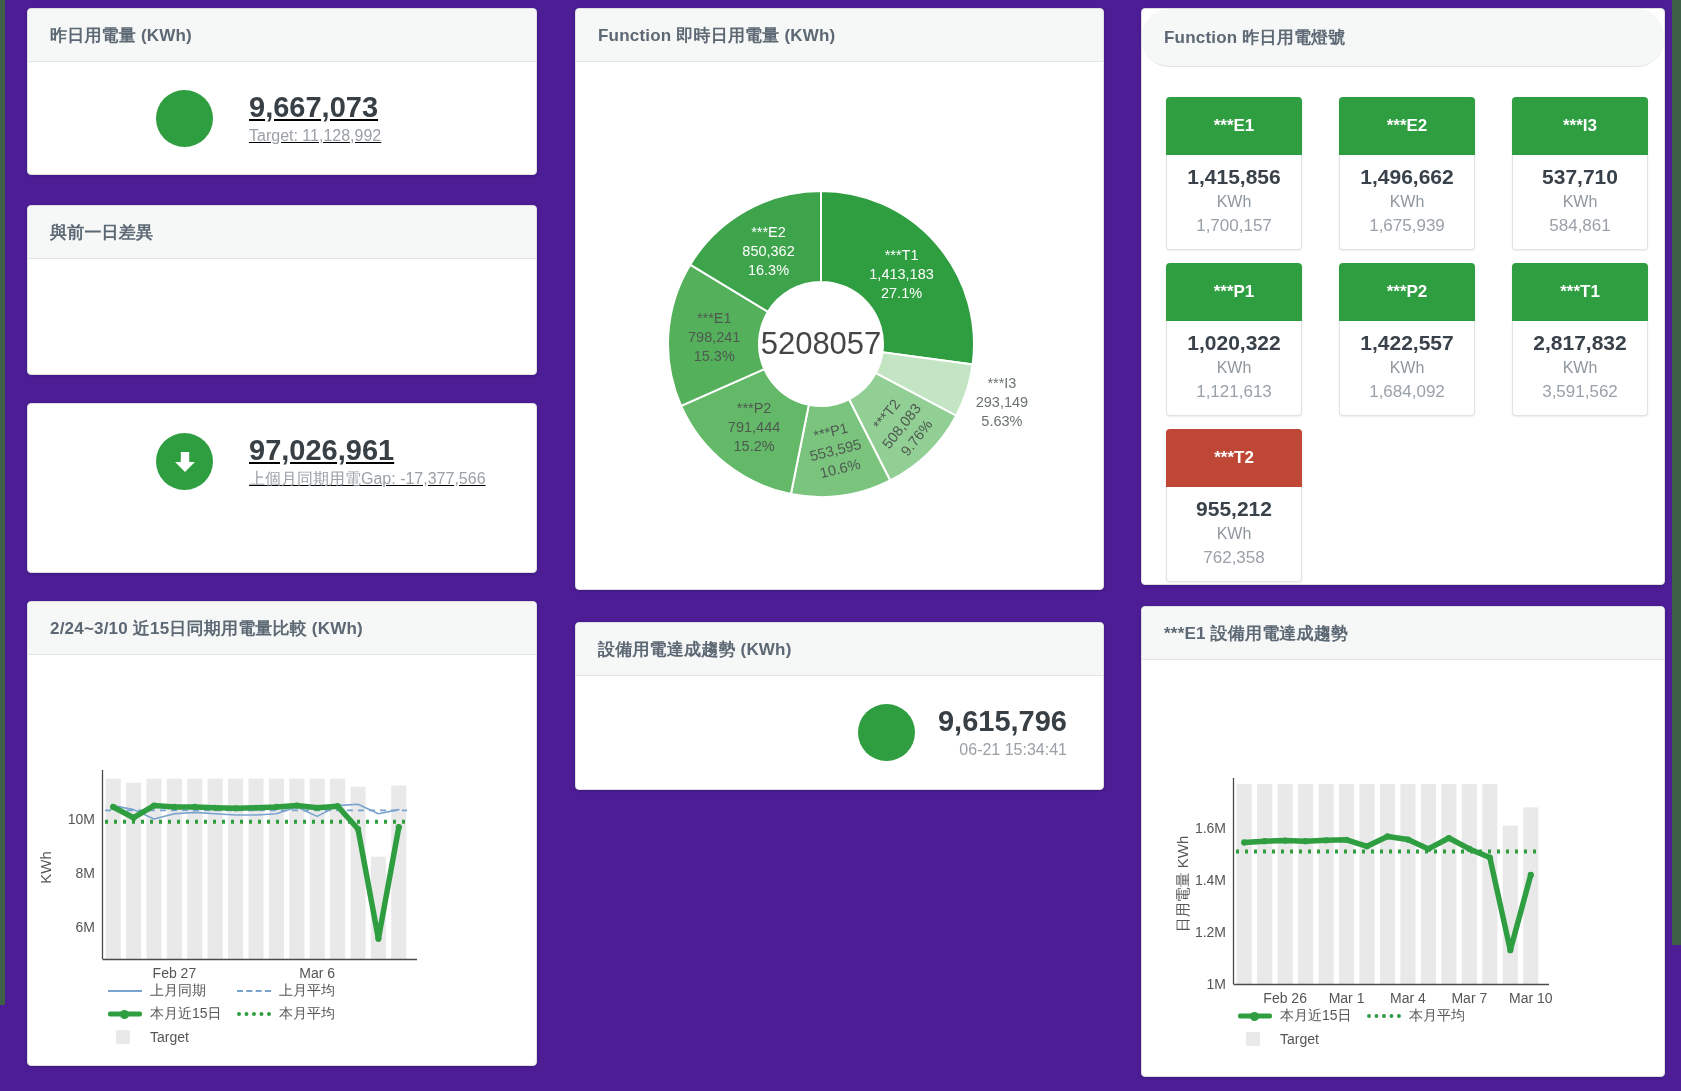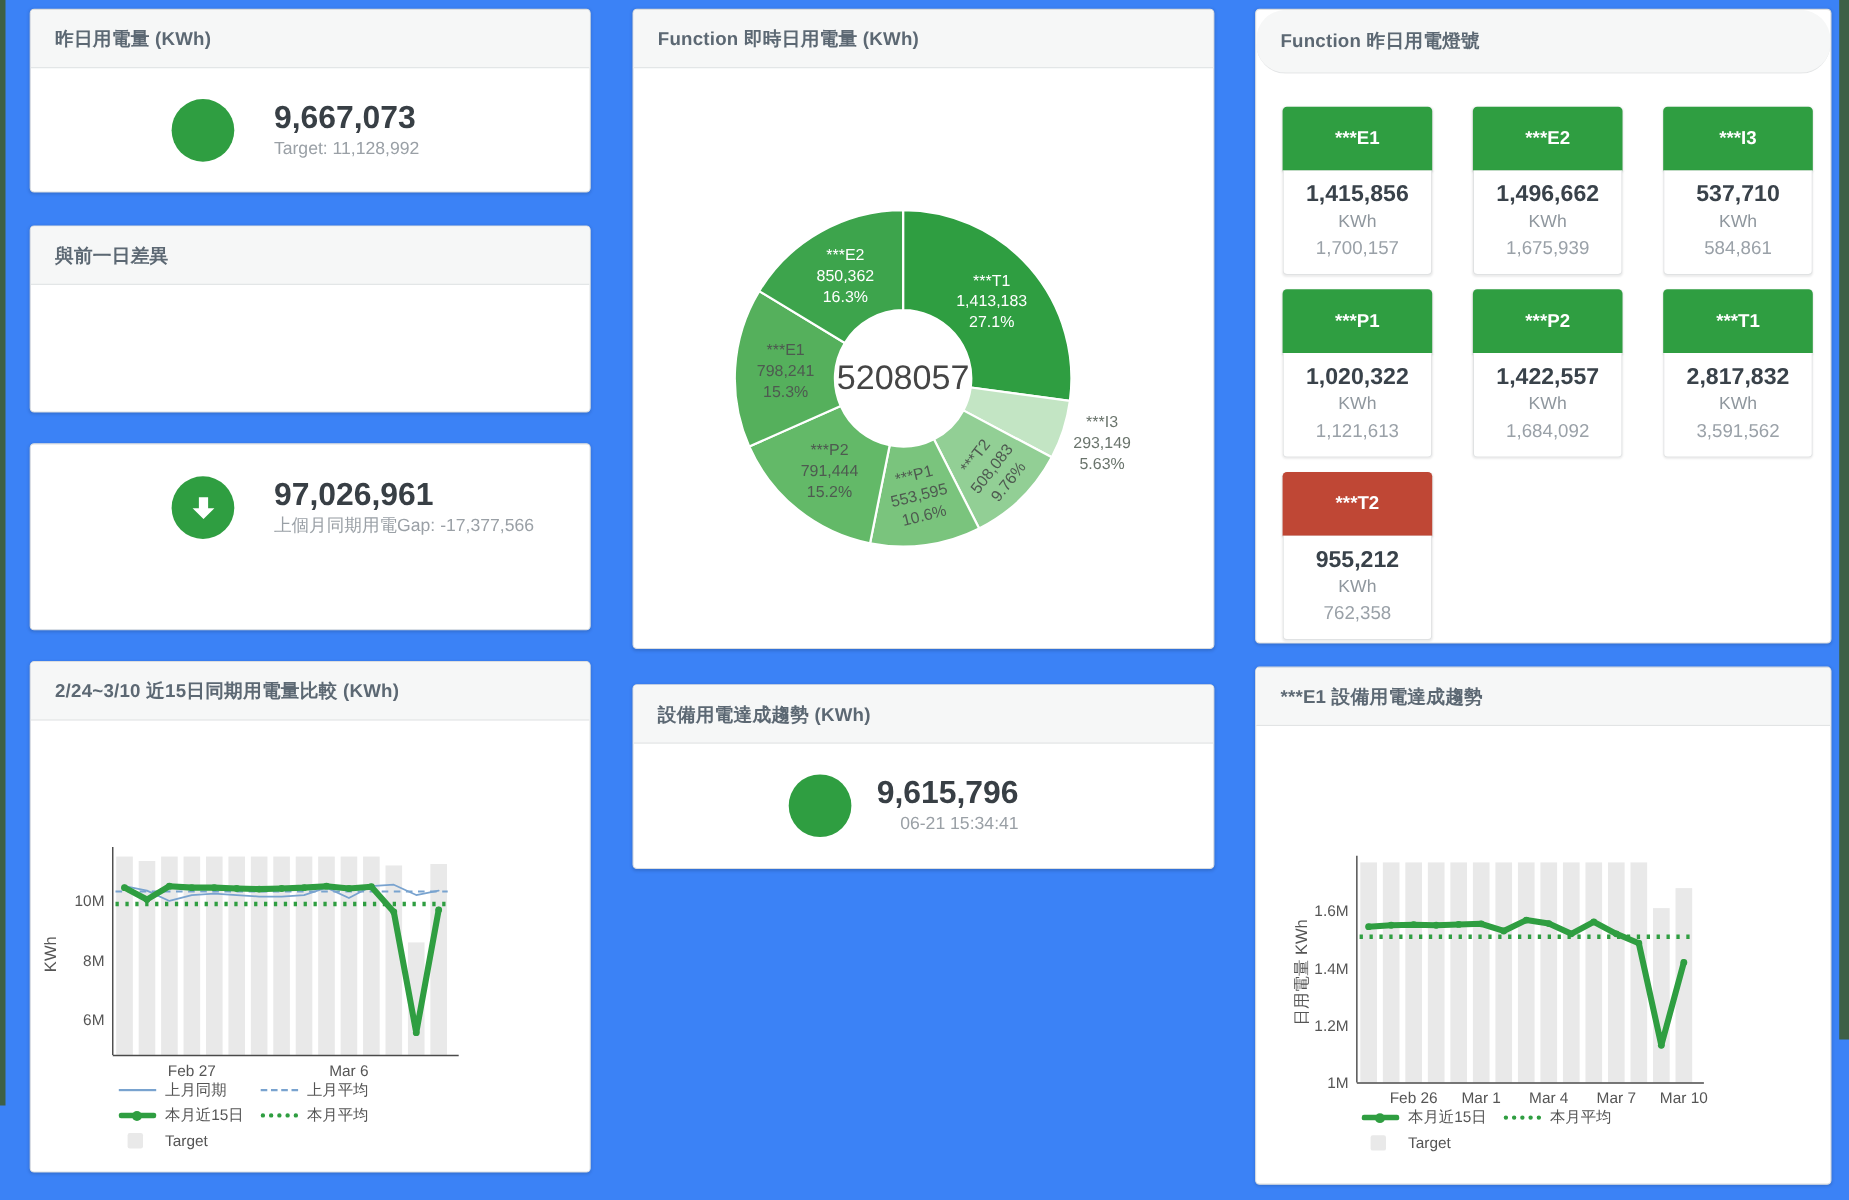--- a/index.html
+++ b/index.html
@@ -1,28 +1,28 @@
 <!DOCTYPE html>
 <html><head>
 <meta charset="utf-8">
 <style>
   html,body{margin:0;padding:0;background:#e8e9e9;font-family:"Liberation Sans","DejaVu Sans",sans-serif;}
-  .stage{position:relative;width:1681px;height:1091px;background:#3b82f6;overflow:hidden;}
+  .stage{position:relative;width:1681px;height:1091px;background:#4c1d95;overflow:hidden;}
   .edge{position:absolute;top:0;}
   .edge.left{left:0;width:5px;height:1005px;}
   .edge.right{left:1672px;width:9px;height:945px;}
   .panel{position:absolute;background:#fff;border:1px solid #dcdedf;border-radius:4px;
          box-shadow:0 1px 3px rgba(0,0,0,.15);box-sizing:border-box;overflow:hidden;}
   .ph{height:53px;background:#f6f7f7;border-bottom:1px solid #e2e4e5;display:flex;align-items:center;
       padding:0 22px;box-sizing:border-box;}
   .pt{font-size:17px;font-weight:bold;color:#5c6873;letter-spacing:.2px;white-space:nowrap;}
   
   .statrow{display:flex;align-items:center;height:calc(100% - 53px);}
-  .statrow.left-align{padding-left:128px;}
-  .statrow.right-align{justify-content:center;padding-right:36px;}
+  .statrow.left-align{padding-left:128px;text-decoration:underline;}
+  .statrow.right-align{justify-content:flex-end;padding-right:36px;}
   .circle{width:57px;height:57px;border-radius:50%;flex:none;display:flex;align-items:center;justify-content:center;}
   .stat-text{margin-left:36px;}
   .statrow.right-align .stat-text{margin-left:23px;text-align:right;}
   .stat-value{font-size:29px;font-weight:bold;color:#383f45;line-height:34px;white-space:nowrap;}
   .stat-sub{font-size:16px;color:#9aa0a6;line-height:23px;white-space:nowrap;}
   
   .tile-grid{position:absolute;top:88px;left:24px;display:grid;grid-template-columns:repeat(3,136px);
              column-gap:37px;row-gap:13px;}
   .tile{width:136px;}
   .tile-head{height:58px;border-radius:4px 4px 0 0;display:flex;align-items:center;justify-content:center;

